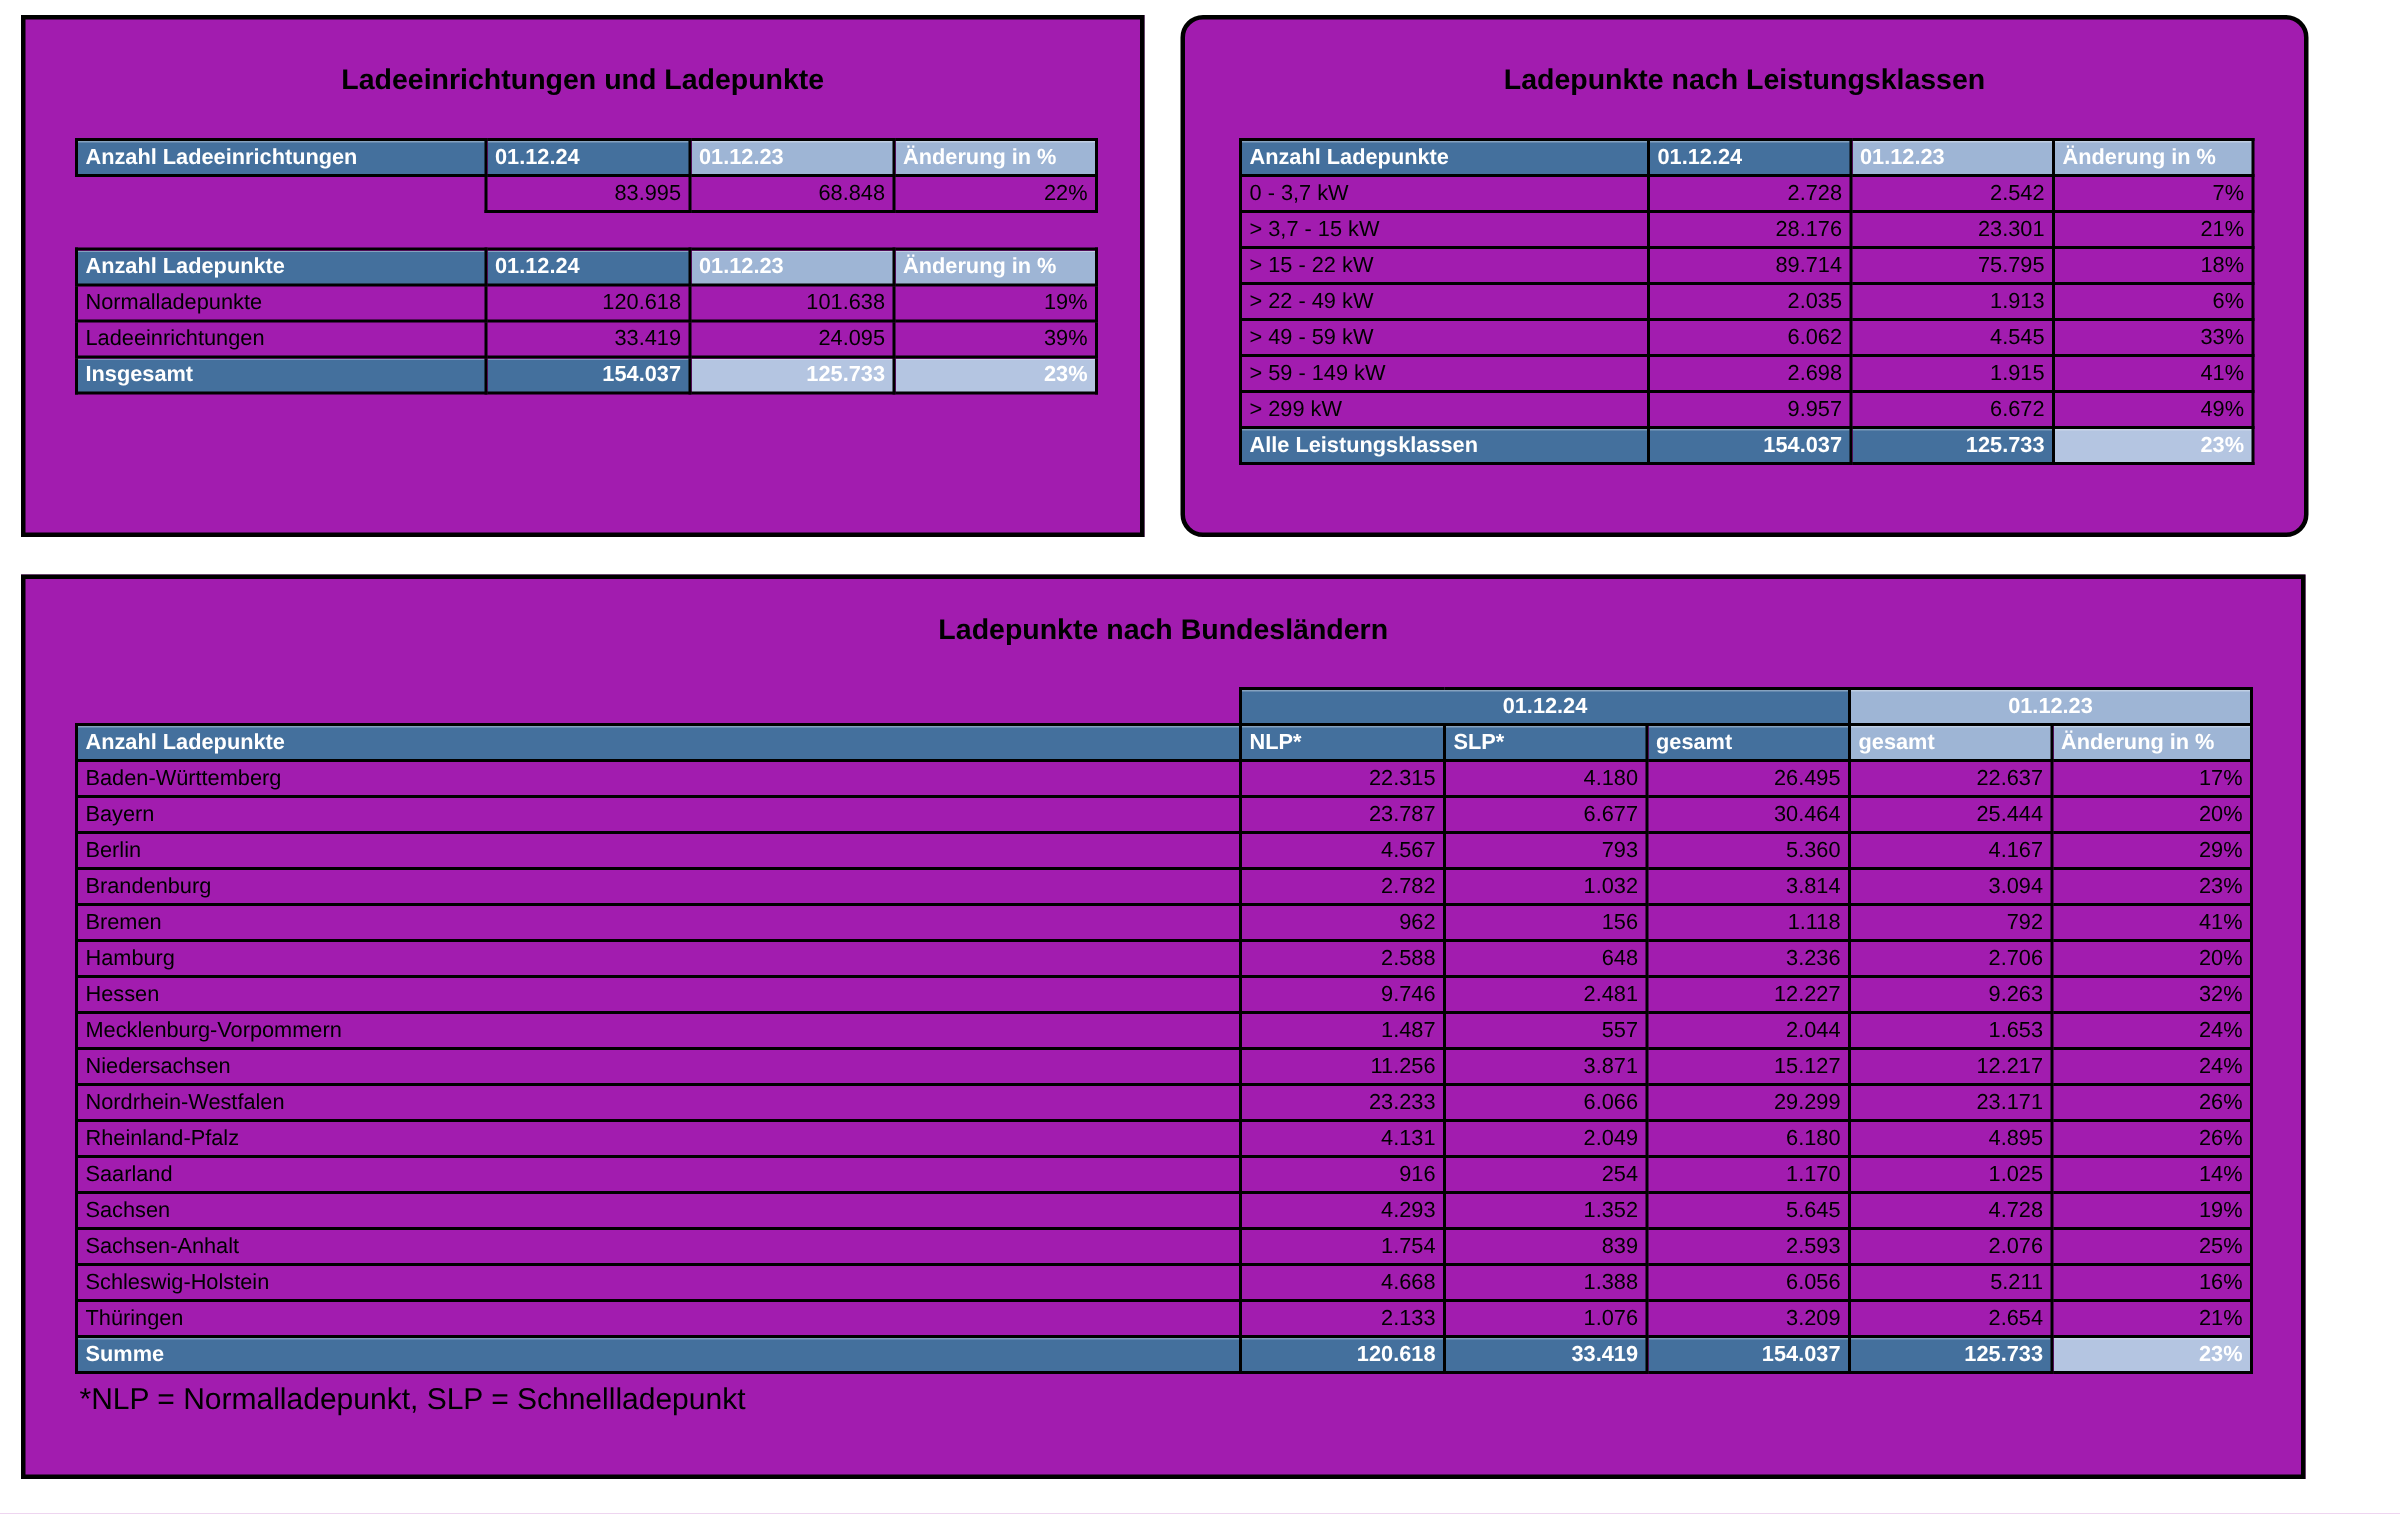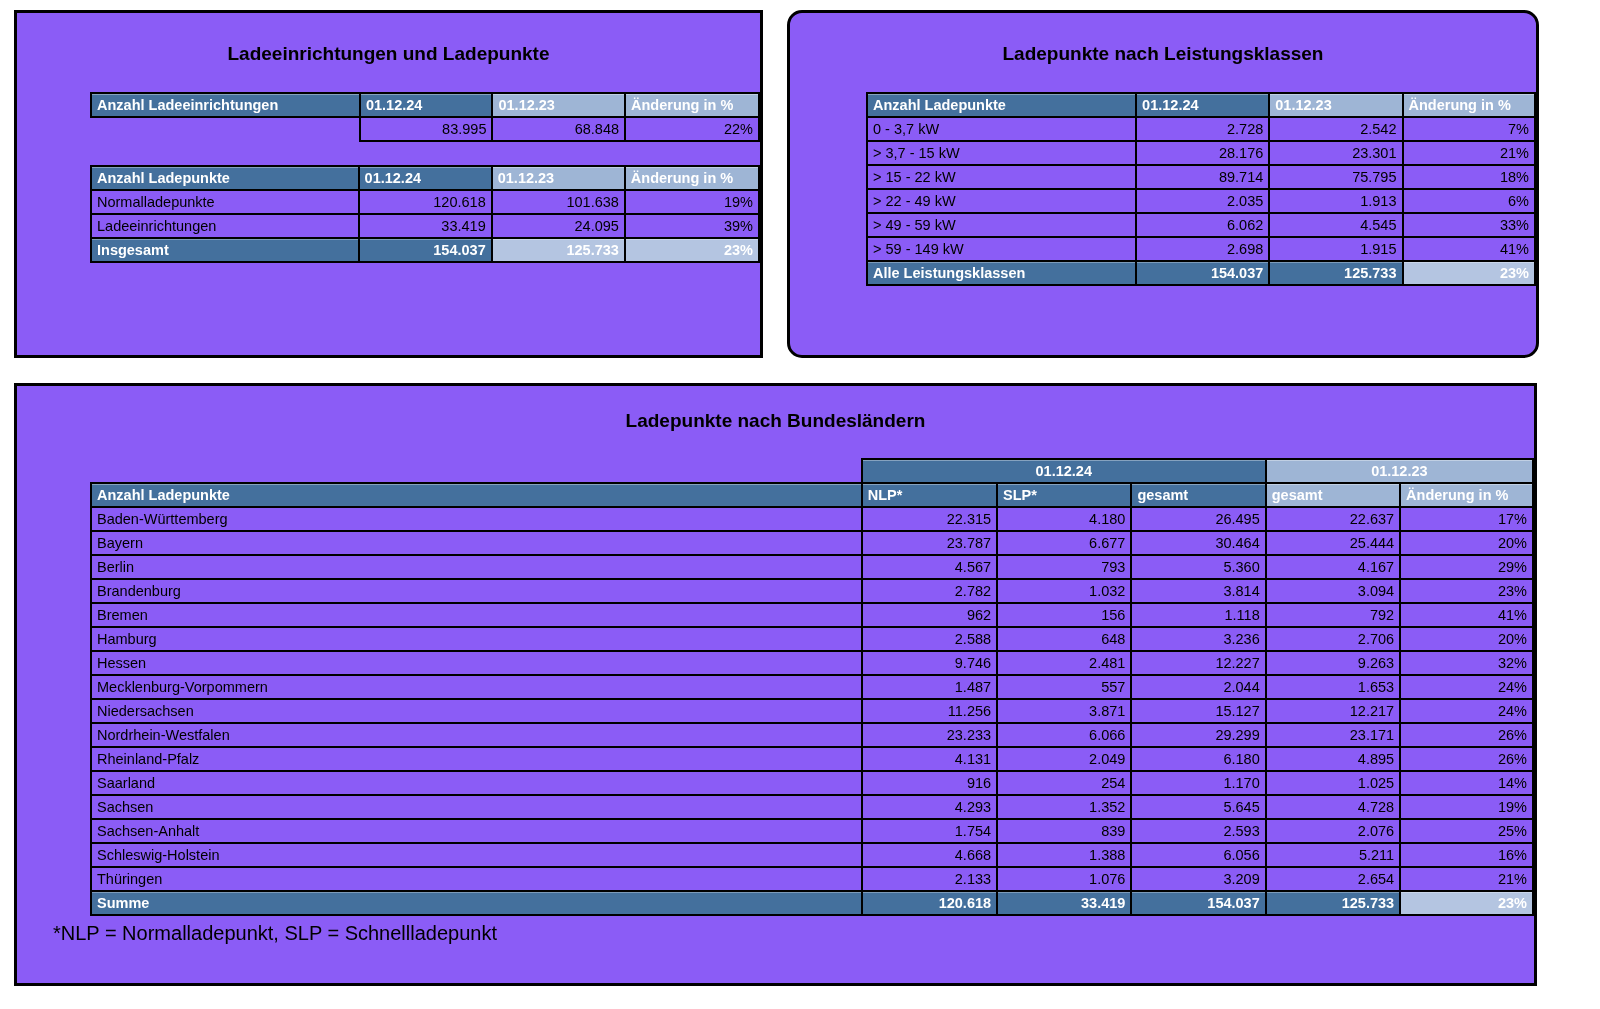--- a/index.html
+++ b/index.html
@@ -6,32 +6,32 @@
     --header-dark:#44709D;
     --header-light:#9EB5D5;
     --total-light:#B4C5E1;
     --grid:#000000;
   }
   html,body{margin:0;padding:0;background:#ffffff;}
   .page{
     position:relative;width:1600px;height:1009px;background:#ffffff;
     font-family:"Liberation Sans", sans-serif;color:#000;
   }
-  .panel{position:absolute;background:#8b5cf6;border:3px solid #000;box-sizing:border-box;}
+  .panel{position:absolute;background:#a21caf;border:3px solid #000;box-sizing:border-box;}
   #panel-einrichtungen{left:14px;top:10px;width:749px;height:348px;}
   #panel-leistung{left:787px;top:10px;width:752px;height:348px;border-radius:15px;}
   #panel-bund{left:14px;top:383px;width:1523px;height:603px;}
   .panel-title{
     margin:0;position:absolute;left:0;width:100%;text-align:center;
     font-size:19px;font-weight:bold;letter-spacing:0;
   }
   #panel-einrichtungen .panel-title, #panel-leistung .panel-title{top:30px;}
   #panel-bund .panel-title{top:24px;}
 
-  table.tbl{border-collapse:collapse;table-layout:fixed;font-size:14.5px;position:absolute;margin-left:40px;}
+  table.tbl{border-collapse:collapse;table-layout:fixed;font-size:14.5px;position:absolute;}
   .tbl th,.tbl td{
     border:2px solid var(--grid);height:22px;line-height:22px;padding:0 5px;
     white-space:nowrap;overflow:hidden;box-sizing:content-box;vertical-align:middle;
   }
   .tbl th{font-weight:bold;text-align:left;}
   .tbl th.span-h{text-align:center;}
   .h-dark{background:var(--header-dark);color:#fff;box-shadow:inset 0 1px 0 rgba(255,255,255,.35);}
   .h-light{background:var(--header-light);color:#fff;box-shadow:inset 0 1px 0 rgba(255,255,255,.35);}
   td.lbl{text-align:left;}
   td.num{text-align:right;}
@@ -162,20 +162,26 @@
             <td class="num">6.062</td>
             <td class="num">4.545</td>
             <td class="num">33%</td>
           </tr>
           <tr>
             <td class="lbl">&gt; 59 - 149 kW</td>
             <td class="num">2.698</td>
             <td class="num">1.915</td>
             <td class="num">41%</td>
           </tr>
+          <tr>
+            <td class="lbl">&gt; 299 kW</td>
+            <td class="num">9.957</td>
+            <td class="num">6.672</td>
+            <td class="num">49%</td>
+          </tr>
           <tr class="total">
             <td class="lbl t-dark">Alle Leistungsklassen</td>
             <td class="num t-dark">154.037</td>
             <td class="num t-dark">125.733</td>
             <td class="num t-light">23%</td>
           </tr>
         </tbody>
       </table>
   </section>
 

